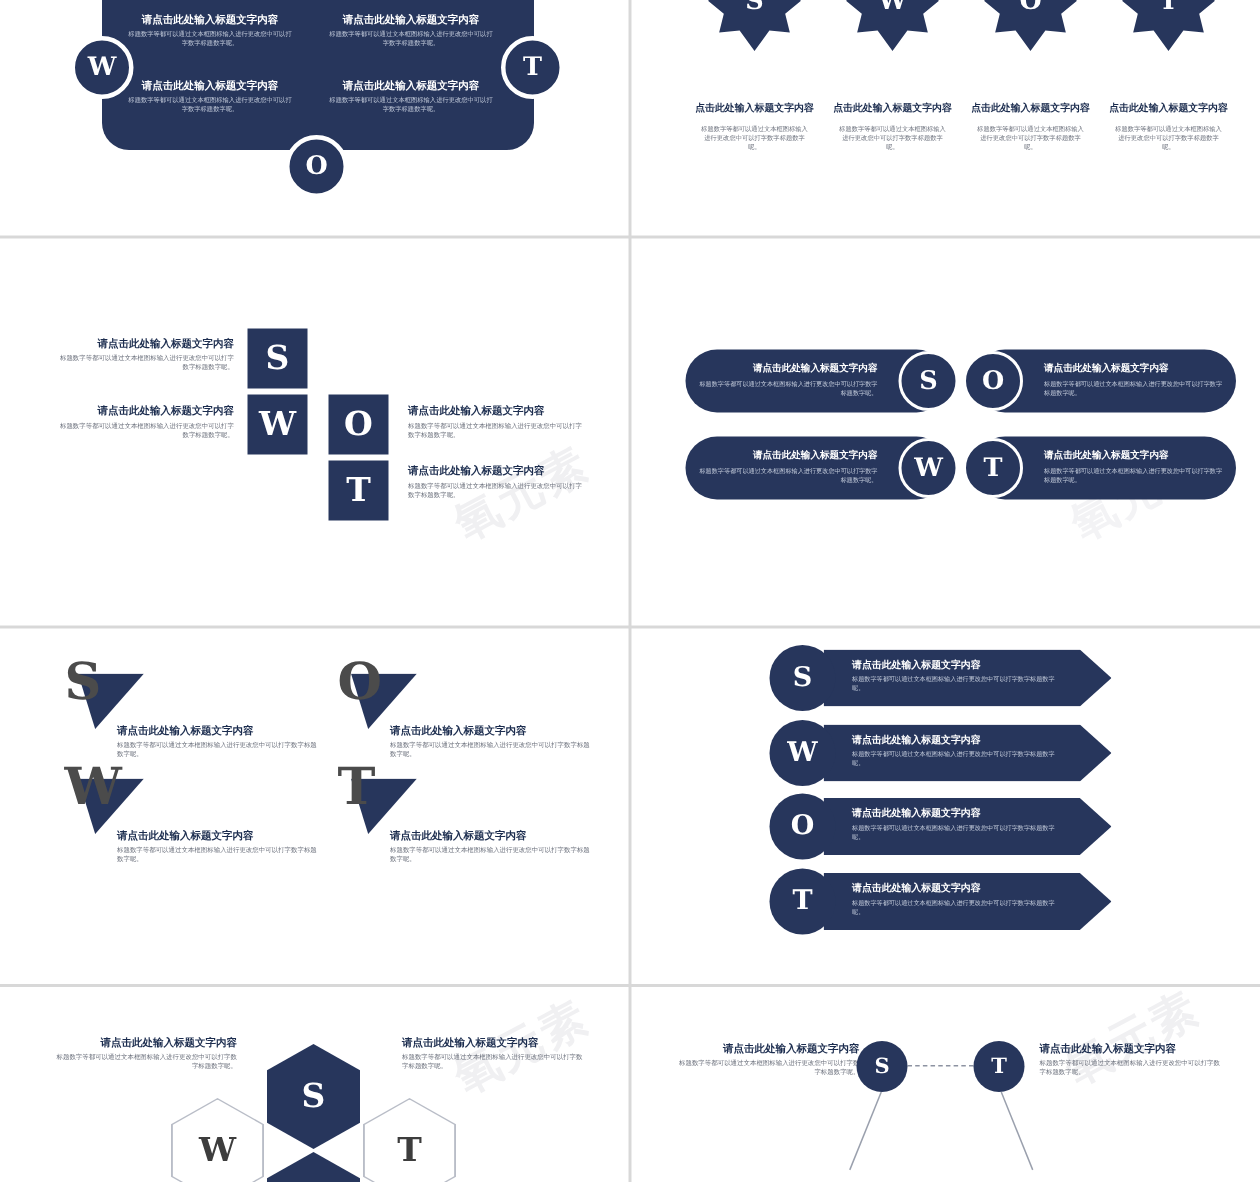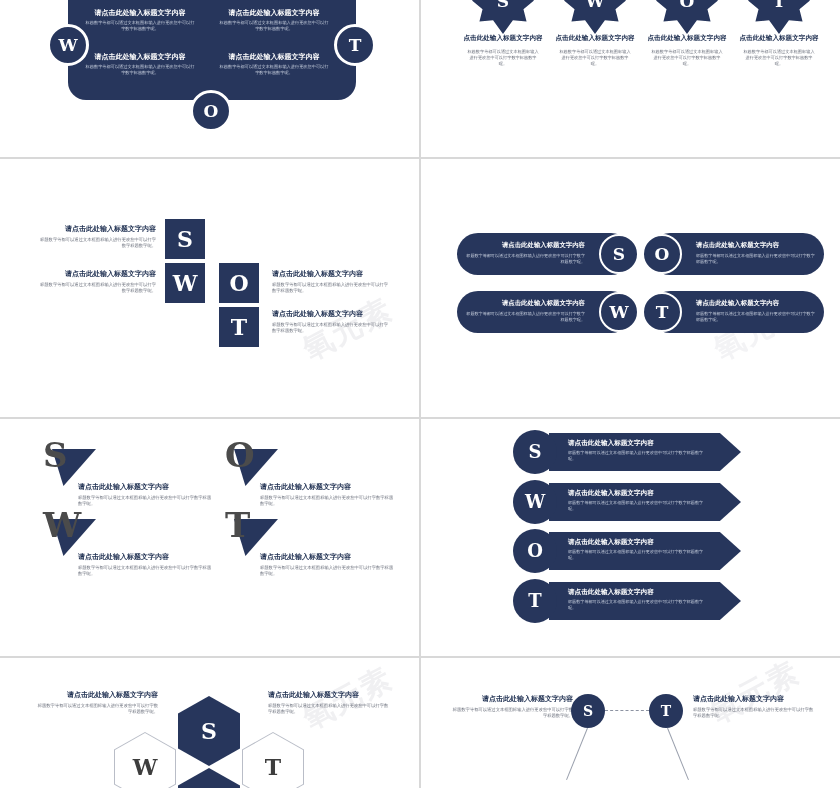--- a/index.html
+++ b/index.html
@@ -99,21 +99,21 @@
     margin: 0 auto;
     background: #27365c;
     clip-path: polygon(
       50% 0%, 64% 16%, 85% 12%, 82% 33%,
       100% 46%, 83% 60%, 88% 80%, 66% 78%,
       50% 100%, 34% 78%, 12% 80%, 17% 60%,
       0% 46%, 18% 33%, 15% 12%, 36% 16%);
     display: flex; align-items: center; justify-content: center;
   }
   #p2 .star .letter { font-size: 17px; padding-bottom: 4px; }
-  #p2 .txt { }
+  #p2 .txt { margin-top: 34px; }
   #p2 .txt .ttl { font-size: 6.6px; white-space: normal; line-height: 1.45; }
   #p2 .txt .body { font-size: 4.2px; margin-top: 5px; padding: 0 8px; }
 
   
   #p3 .sq {
     position: absolute;
     width: 42px; height: 42px;
     background: #27365c;
     display: flex; align-items: center; justify-content: center;
     border: 1.5px solid #ffffff;

